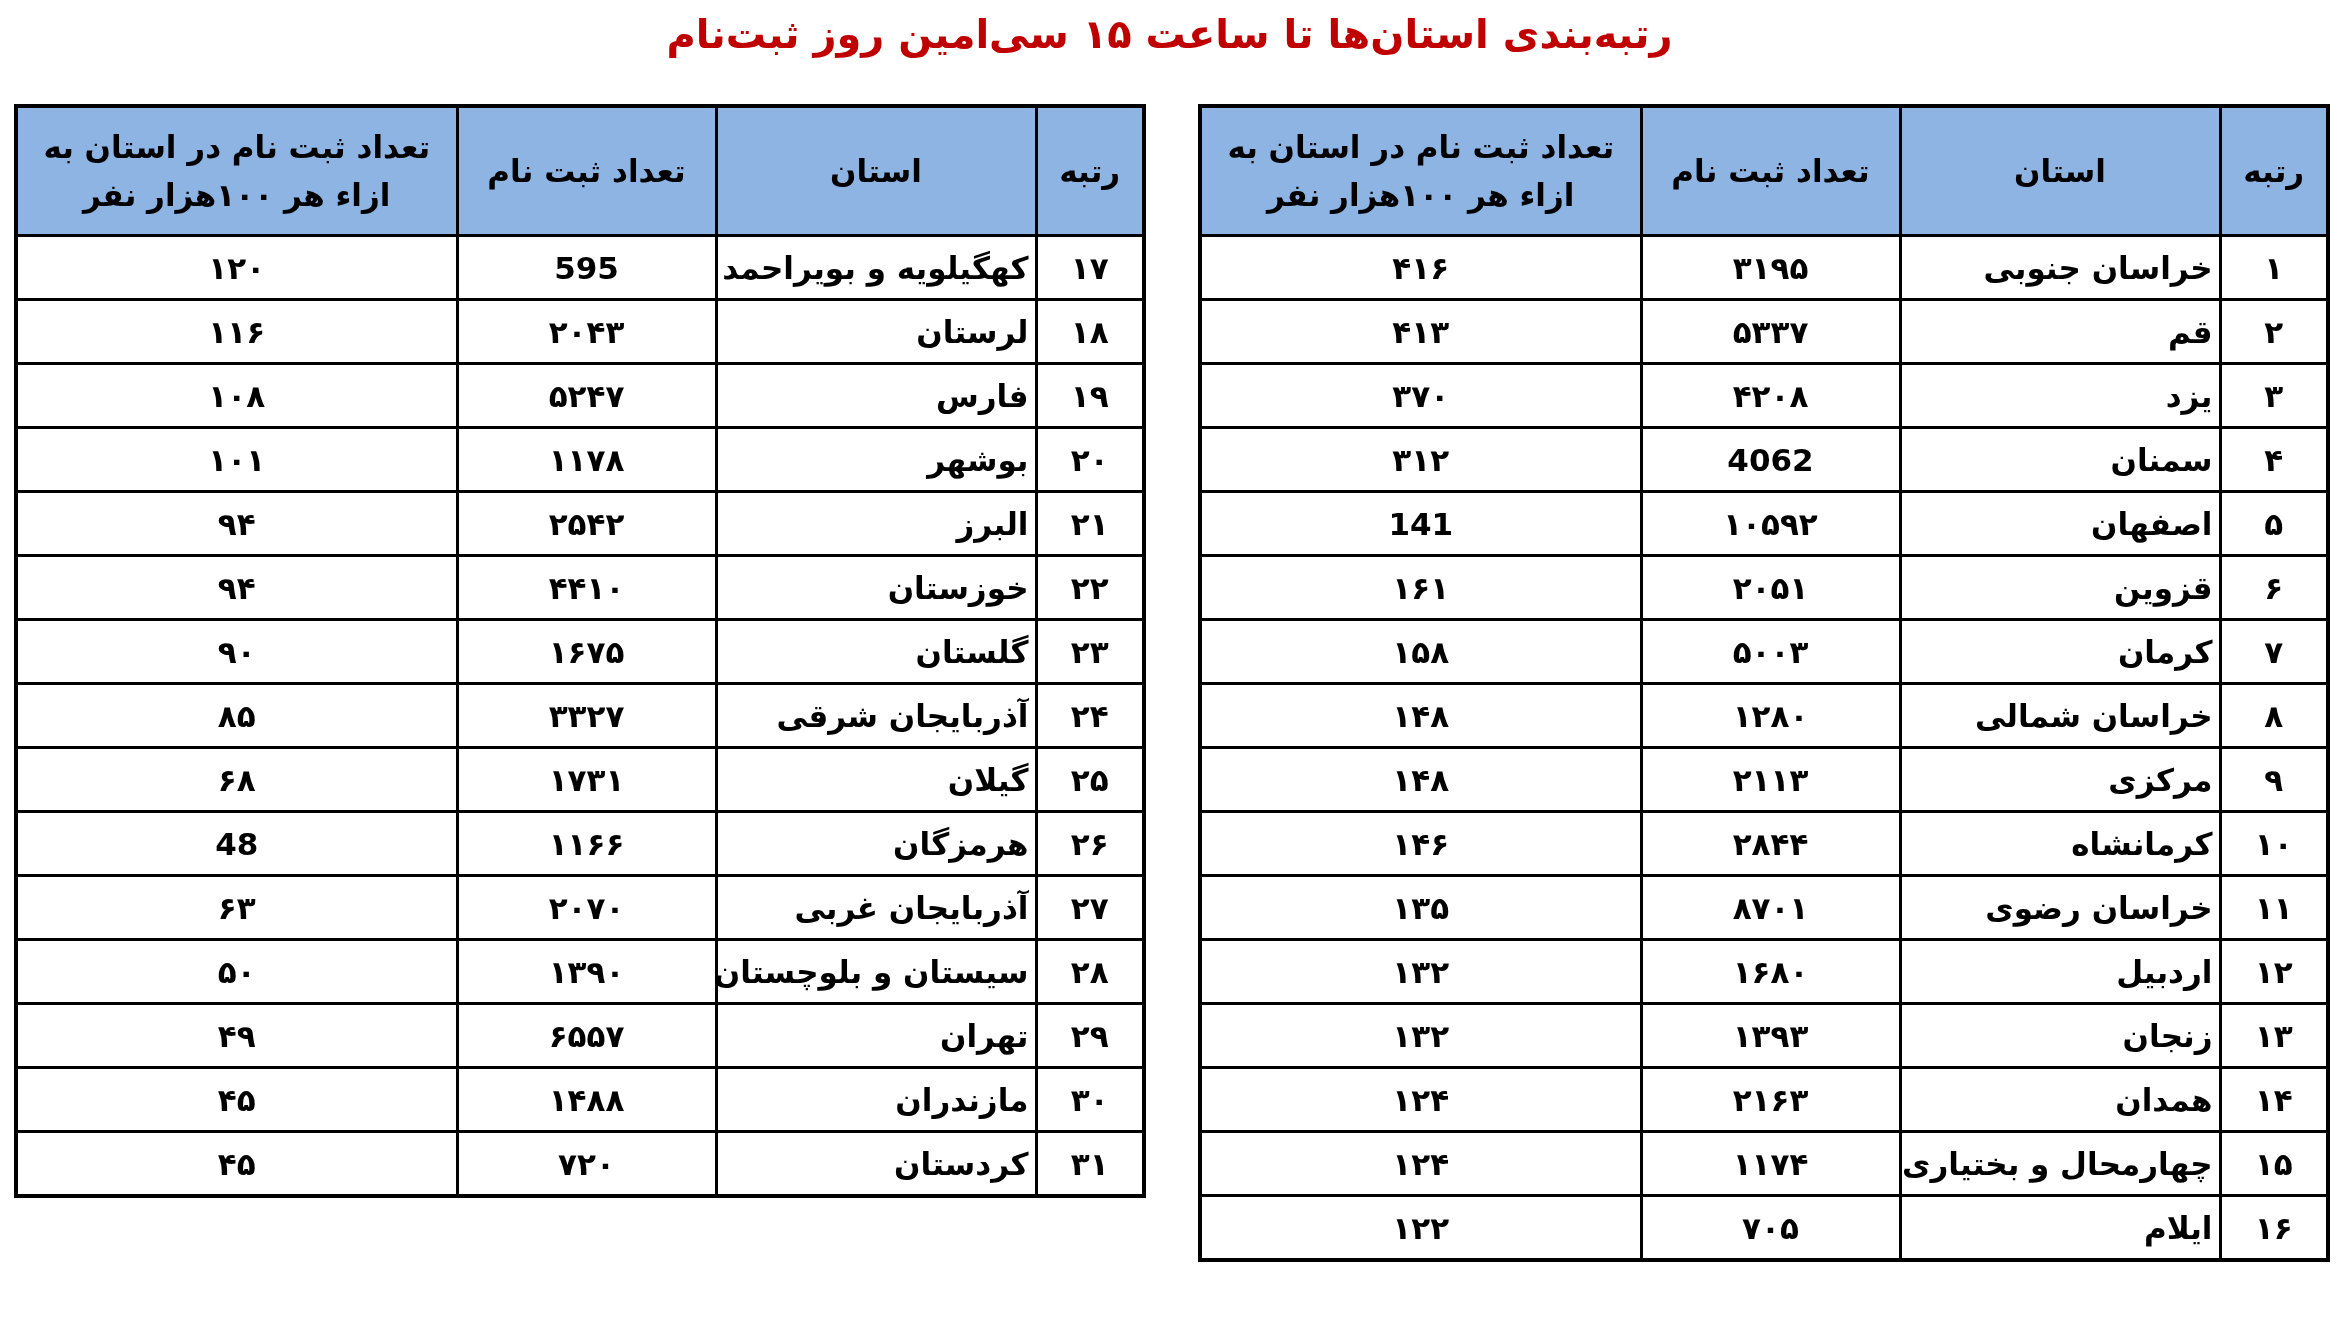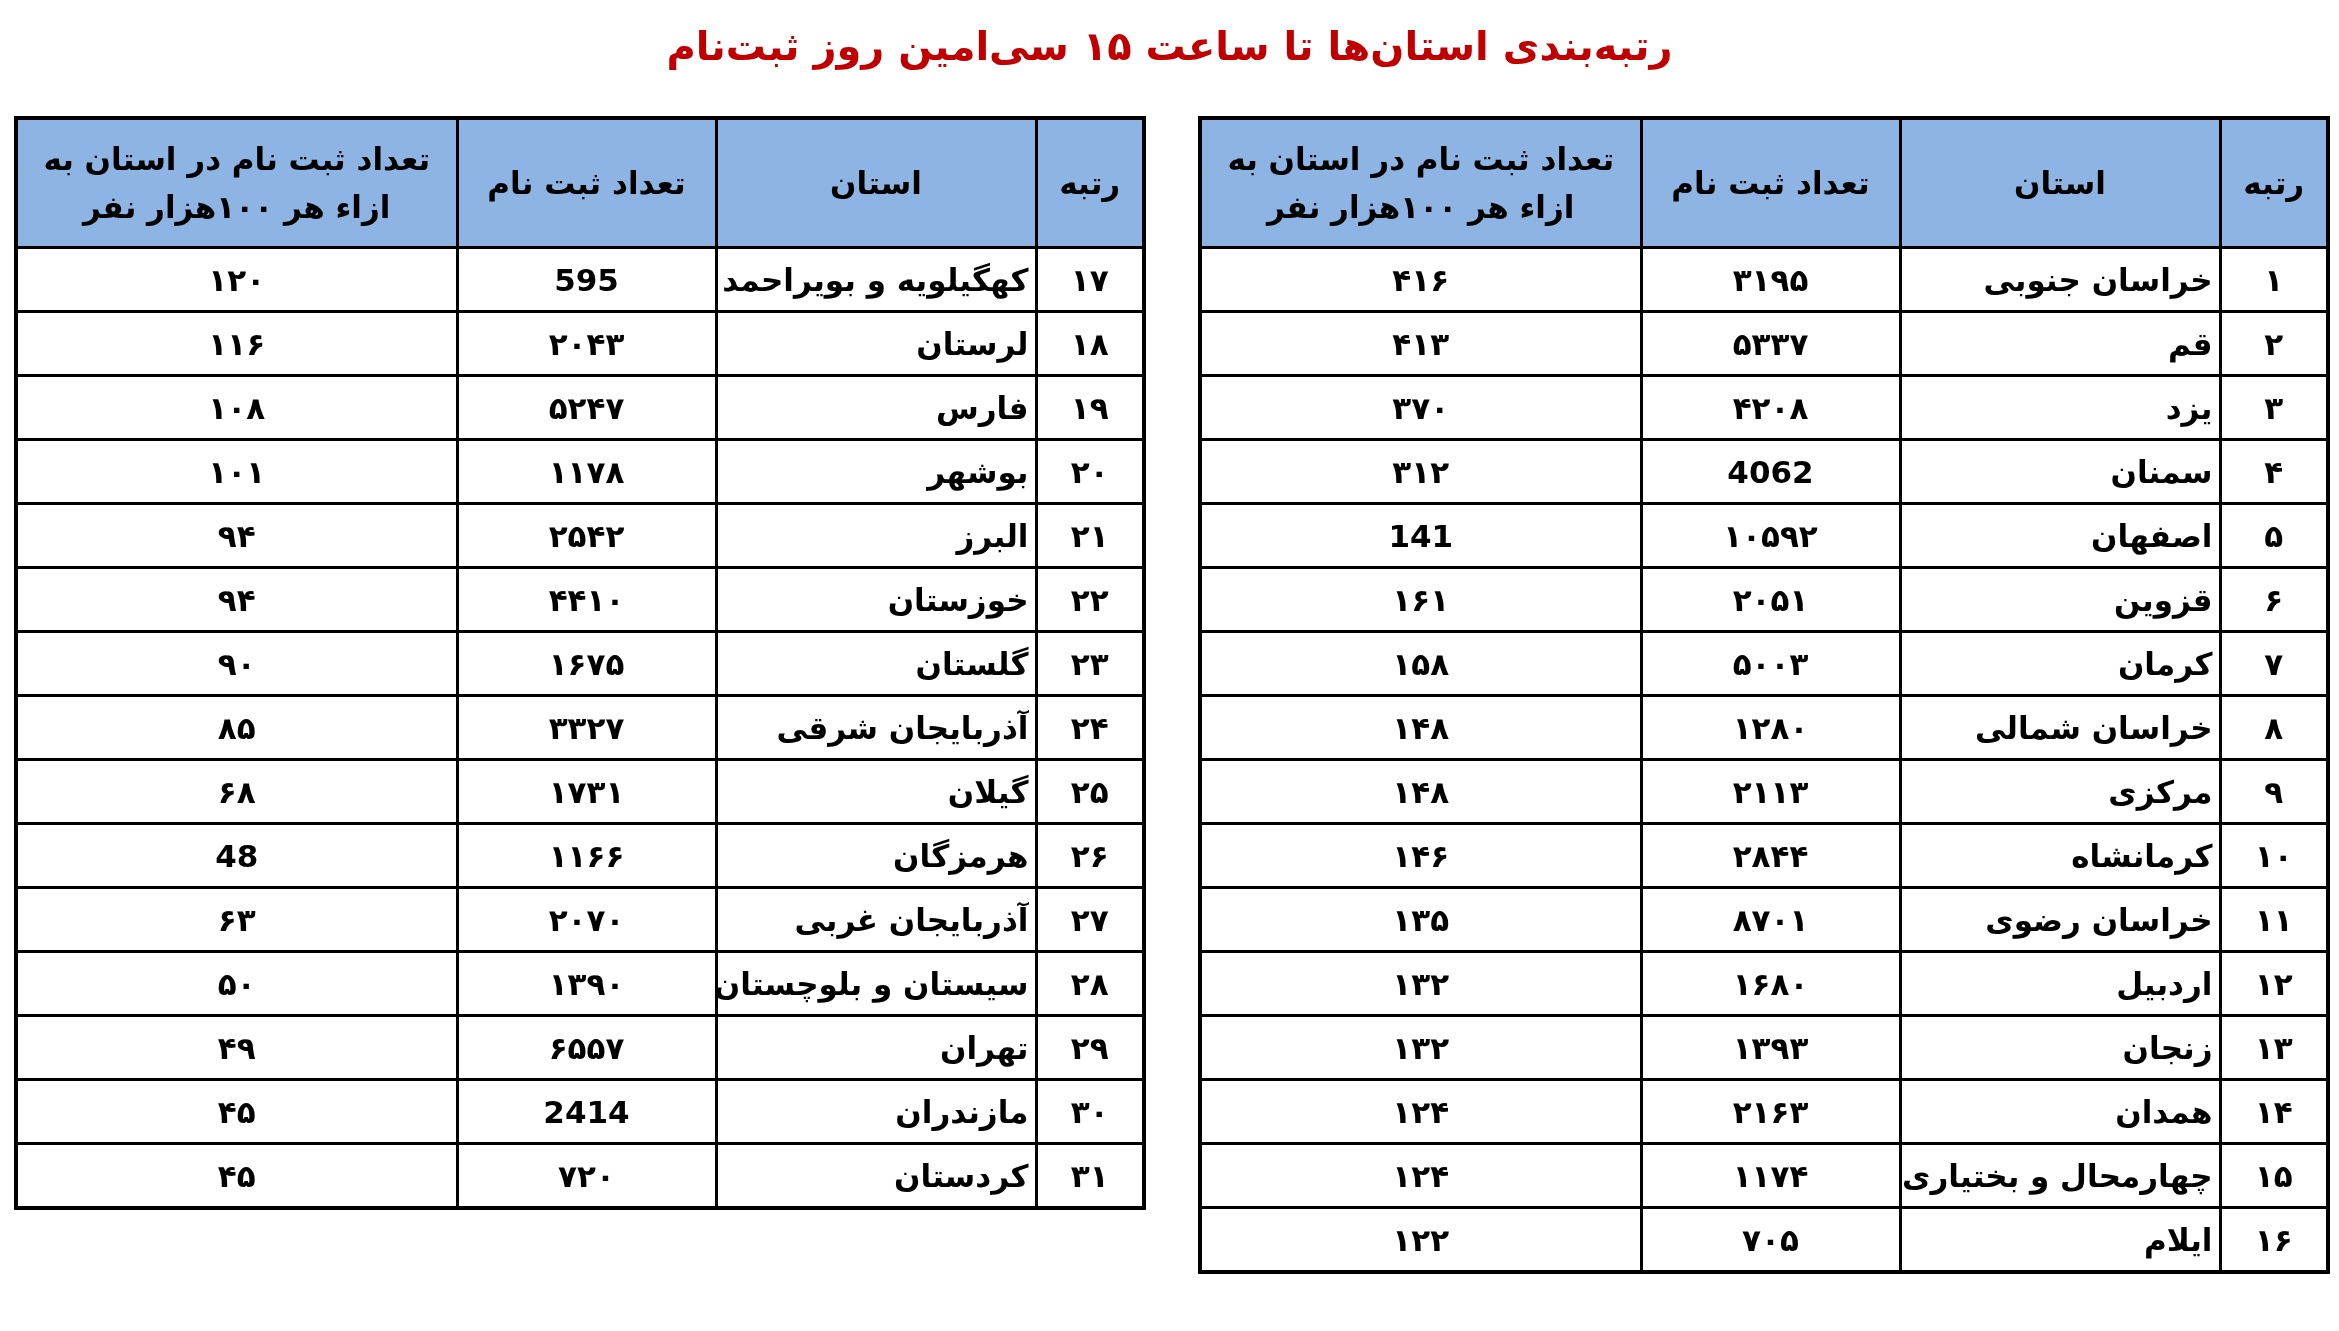--- a/index.html
+++ b/index.html
@@ -15,21 +15,21 @@
     width: 2339px;
     height: 1331px;
     direction: rtl;
   }
   .title {
     text-align: center;
     font-size: 40px;
     font-weight: bold;
     color: #C00000;
     margin: 0;
-    padding-top: 20px;
+    padding-top: 8px;
     height: 52px;
     line-height: 52px;
     font-family: "DejaVu Sans", sans-serif;
   }
   .tables-wrap {
     display: flex;
     flex-direction: row;      
     align-items: flex-start;
     gap: 52px;
     padding-right: 9px;
@@ -286,21 +286,21 @@
   </tr>
           <tr>
     <td>۲۹</td>
     <td class="prov">تهران</td>
     <td>۶۵۵۷</td>
     <td>۴۹</td>
   </tr>
           <tr>
     <td>۳۰</td>
     <td class="prov">مازندران</td>
-    <td>2414</td>
+    <td>۱۴۸۸</td>
     <td>۴۵</td>
   </tr>
           <tr>
     <td>۳۱</td>
     <td class="prov">کردستان</td>
     <td>۷۲۰</td>
     <td>۴۵</td>
   </tr>
         </tbody>
     </table>

